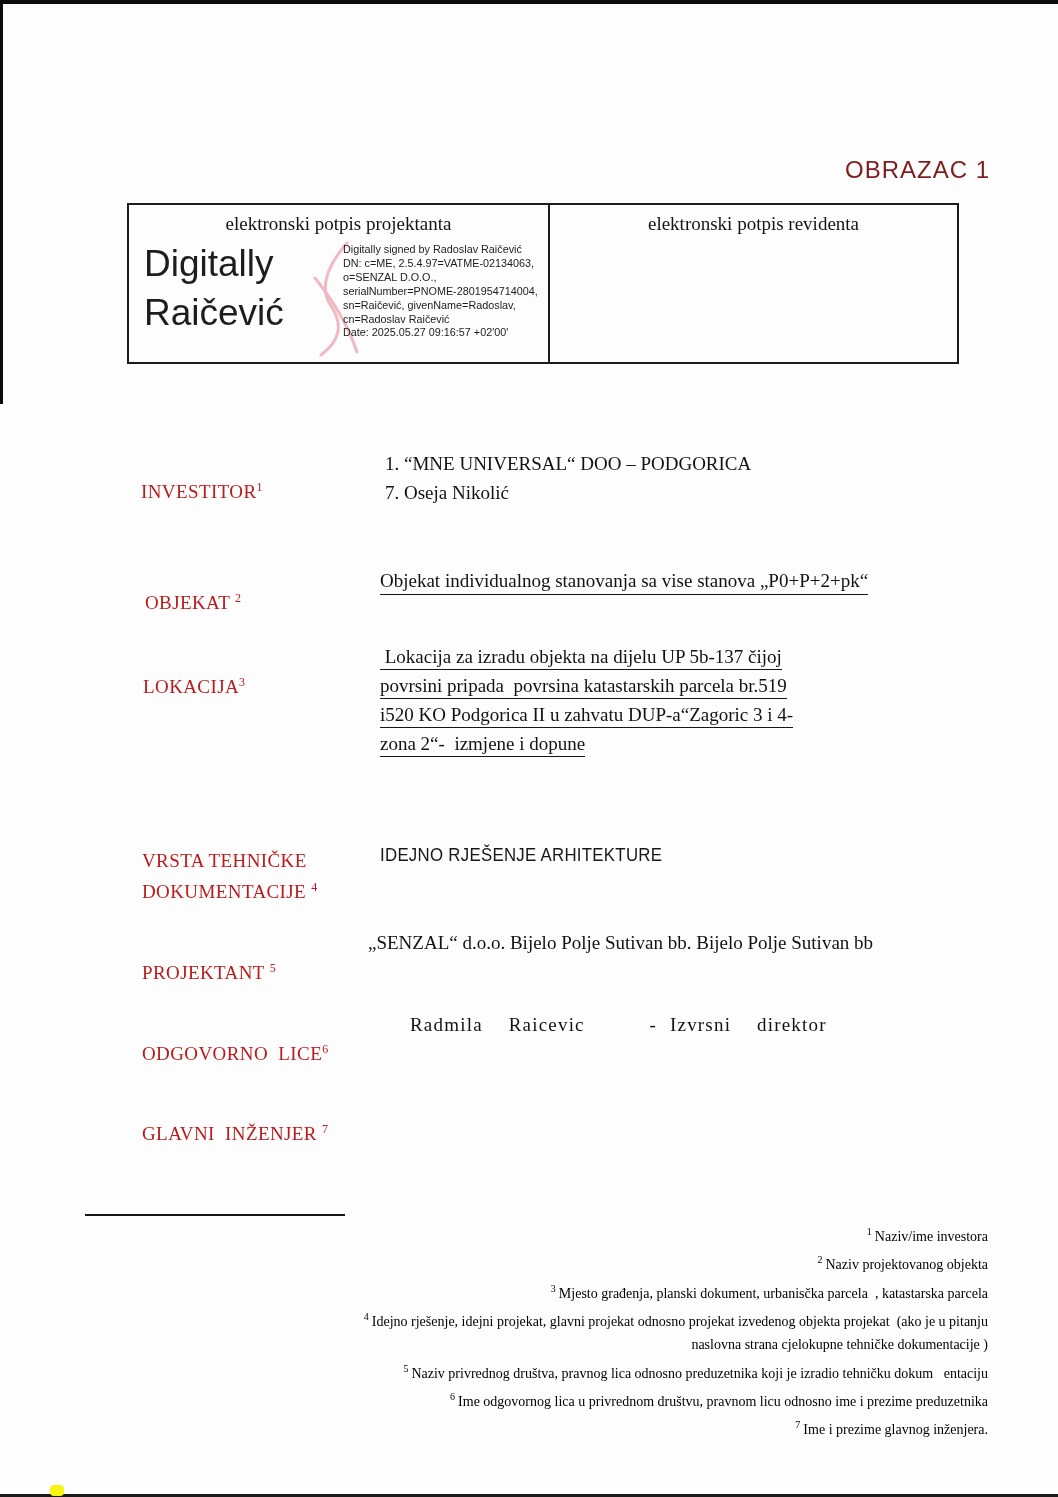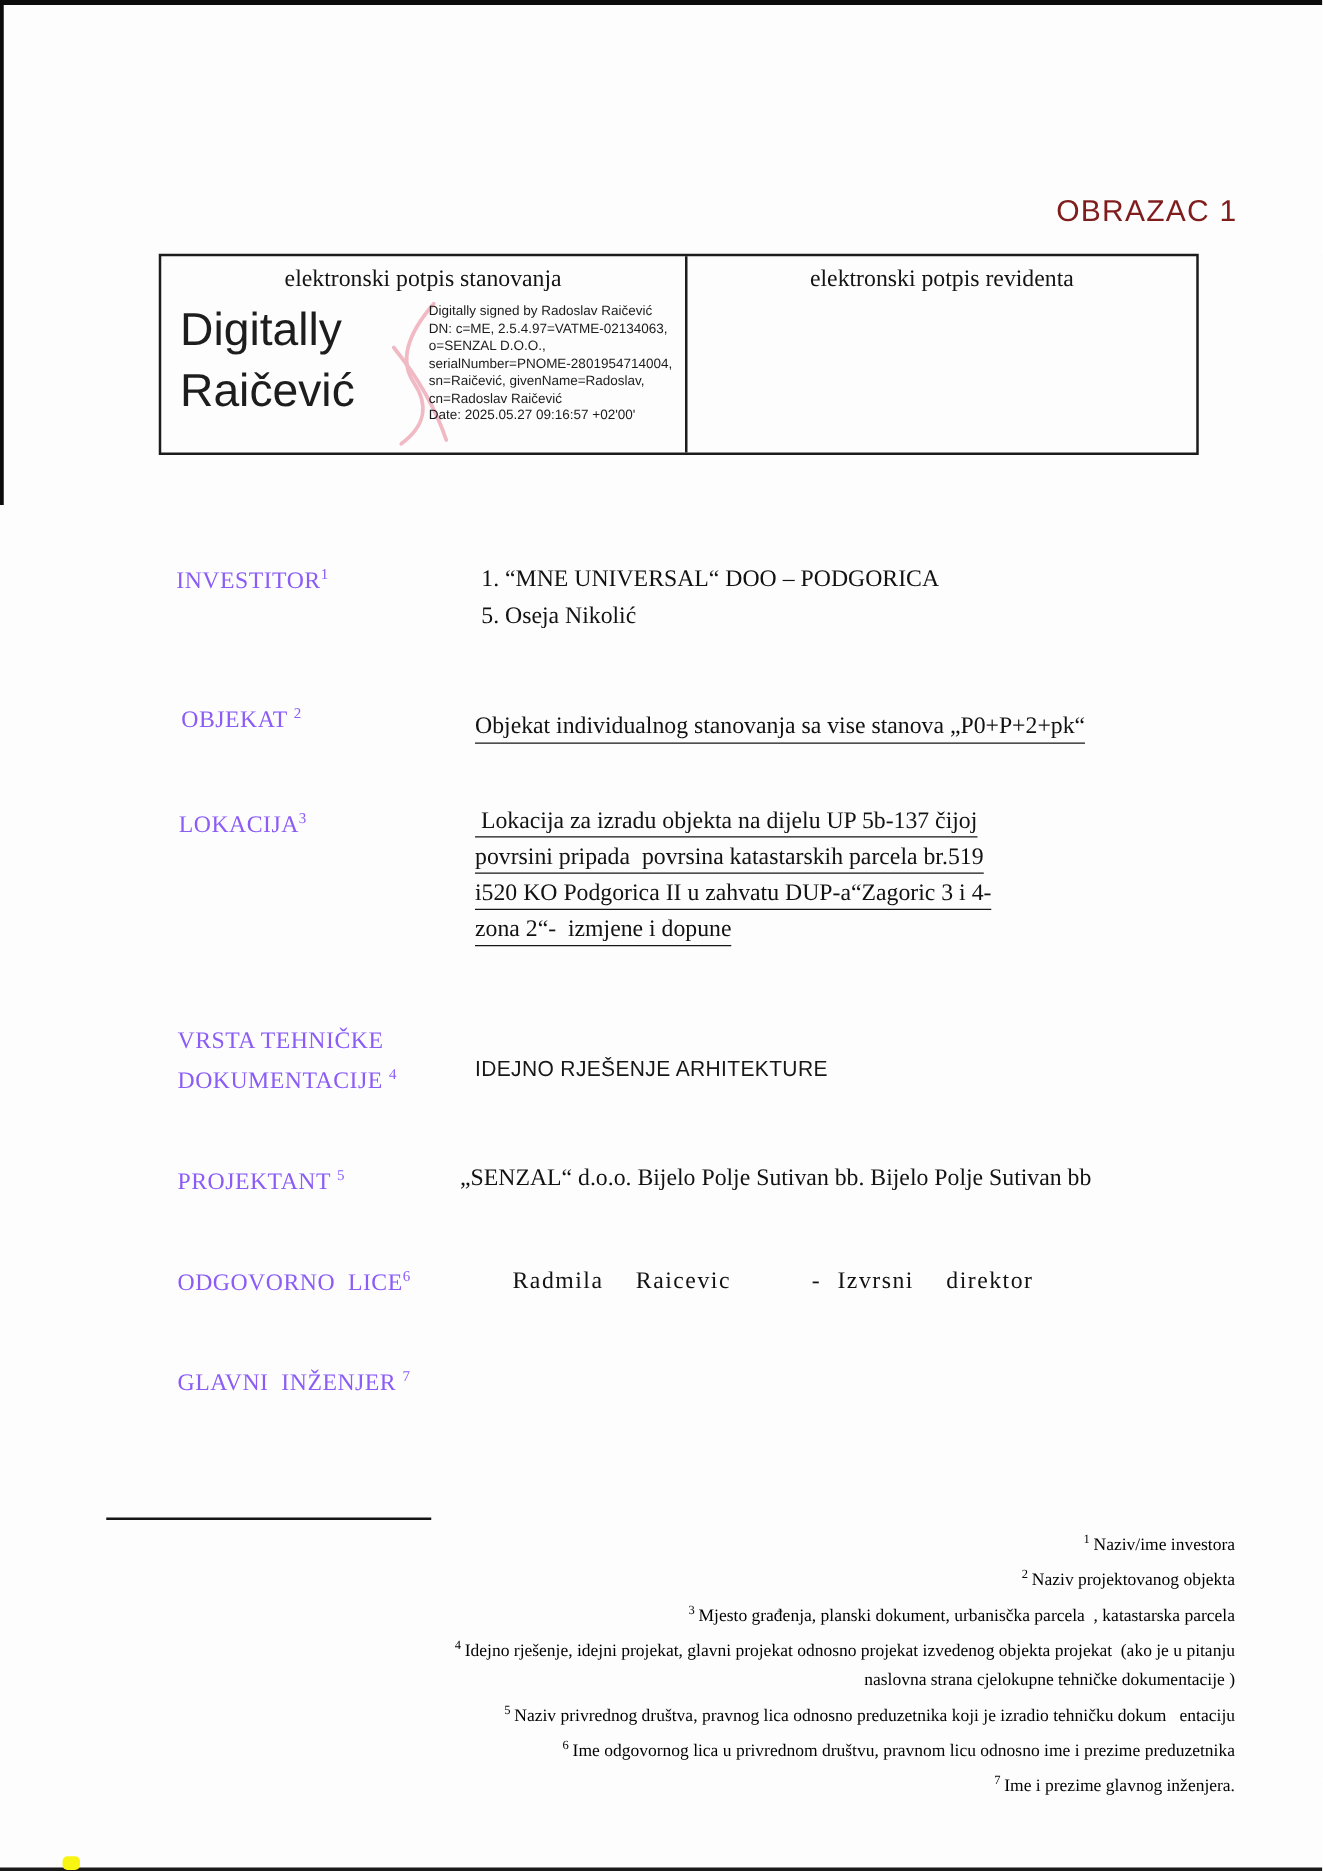--- a/index.html
+++ b/index.html
@@ -42,21 +42,21 @@
     font-size:37px;line-height:49px;color:#1d1d1d;
   }
   .squiggle{position:absolute;left:178px;top:35px;width:58px;height:118px;}
   .sig-details{
     position:absolute;left:214px;top:38px;width:200px;
     font-family:"Liberation Sans","DejaVu Sans",sans-serif;
     font-size:10.8px;line-height:13.9px;color:#1b1b1b;
   }
 
   
-  .lbl{position:absolute;font-size:19px;letter-spacing:.4px;color:#8b5cf6;}
+  .lbl{position:absolute;font-size:19px;letter-spacing:.4px;color:#b91c1c;margin-top:28px;}
   .lbl sup{font-size:12px;}
   .val{position:absolute;font-size:19px;color:#121212;}
   .u{border-bottom:1.6px solid #161616;padding-bottom:3px;text-align:center;}
   .val-lines .line{display:inline-block;border-bottom:1.6px solid #161616;padding-bottom:2px;margin-bottom:5px;}
   .vrsta-val{
     font-family:"Liberation Sans","DejaVu Sans",sans-serif;
     font-size:17.5px;letter-spacing:.3px;color:#171717;
     transform:scaleX(.96);transform-origin:left;
   }
   .odg-val{letter-spacing:1.2px;word-spacing:7px;}
@@ -80,21 +80,21 @@
 
   <div class="edge-top"></div>
   <div class="edge-left"></div>
   <div class="edge-bottom"></div>
   <div class="yellow-dot"></div>
 
   <div class="obrazac pre">OBRAZAC 1</div>
 
   <div class="sig-table">
     <div class="sig-cell left">
-      <div class="sig-header">elektronski potpis stanovanja</div>
+      <div class="sig-header">elektronski potpis projektanta</div>
       <div class="signer-name">
         <div>Digitally</div>
         <div>Raičević</div>
       </div>
       <svg class="squiggle" viewBox="0 0 58 118">
         <path d="M40,3 C20,26 12,48 24,66 C36,84 34,100 14,115" fill="none" stroke="#f0b9c4" stroke-width="3" stroke-linecap="round"></path>
         <path d="M8,38 C24,58 40,82 50,112" fill="none" stroke="#f0b9c4" stroke-width="3" stroke-linecap="round"></path>
       </svg>
       <div class="sig-details">
         <div class="pre">Digitally signed by Radoslav Raičević</div>
@@ -107,21 +107,21 @@
       </div>
     </div>
     <div class="sig-cell right">
       <div class="sig-header">elektronski potpis revidenta</div>
     </div>
   </div>
 
   <div class="lbl" style="left:141px;top:452px;"><span class="pre">INVESTITOR</span><sup>1</sup></div>
   <div class="val" style="left:385px;top:449px;line-height:29px;">
     <div class="pre">1. “MNE UNIVERSAL“ DOO – PODGORICA</div>
-    <div class="pre">5. Oseja Nikolić</div>
+    <div class="pre">7. Oseja Nikolić</div>
   </div>
 
   <div class="lbl" style="left:145px;top:563px;"><span class="pre">OBJEKAT</span> <sup>2</sup></div>
   <div class="val" style="left:380px;top:570px;"><span class="u pre">Objekat individualnog stanovanja sa vise stanova „P0+P+2+pk“</span></div>
 
   <div class="lbl" style="left:143px;top:647px;"><span class="pre">LOKACIJA</span><sup>3</sup></div>
   <div class="val val-lines" style="left:380px;top:646px;width:480px;line-height:21px;">
     <div><span class="line pre"> Lokacija za izradu objekta na dijelu UP 5b-137 čijoj</span></div>
     <div><span class="line pre">povrsini pripada  povrsina katastarskih parcela br.519</span></div>
     <div><span class="line pre">i520 KO Podgorica II u zahvatu DUP-a“Zagoric 3 i 4-</span></div>

